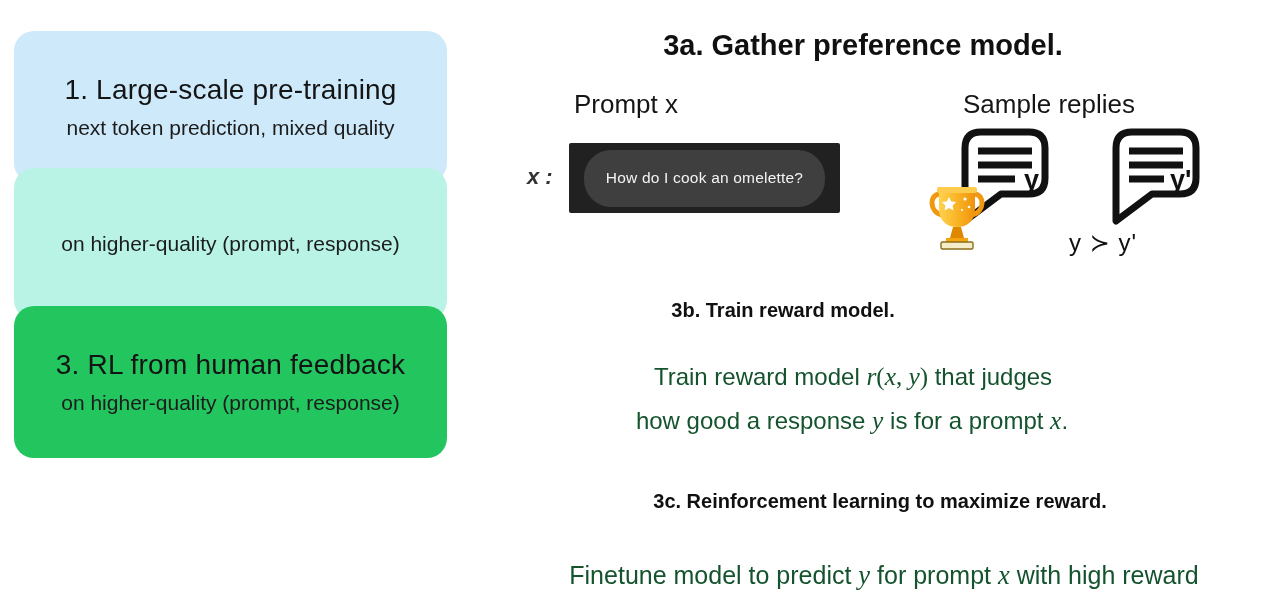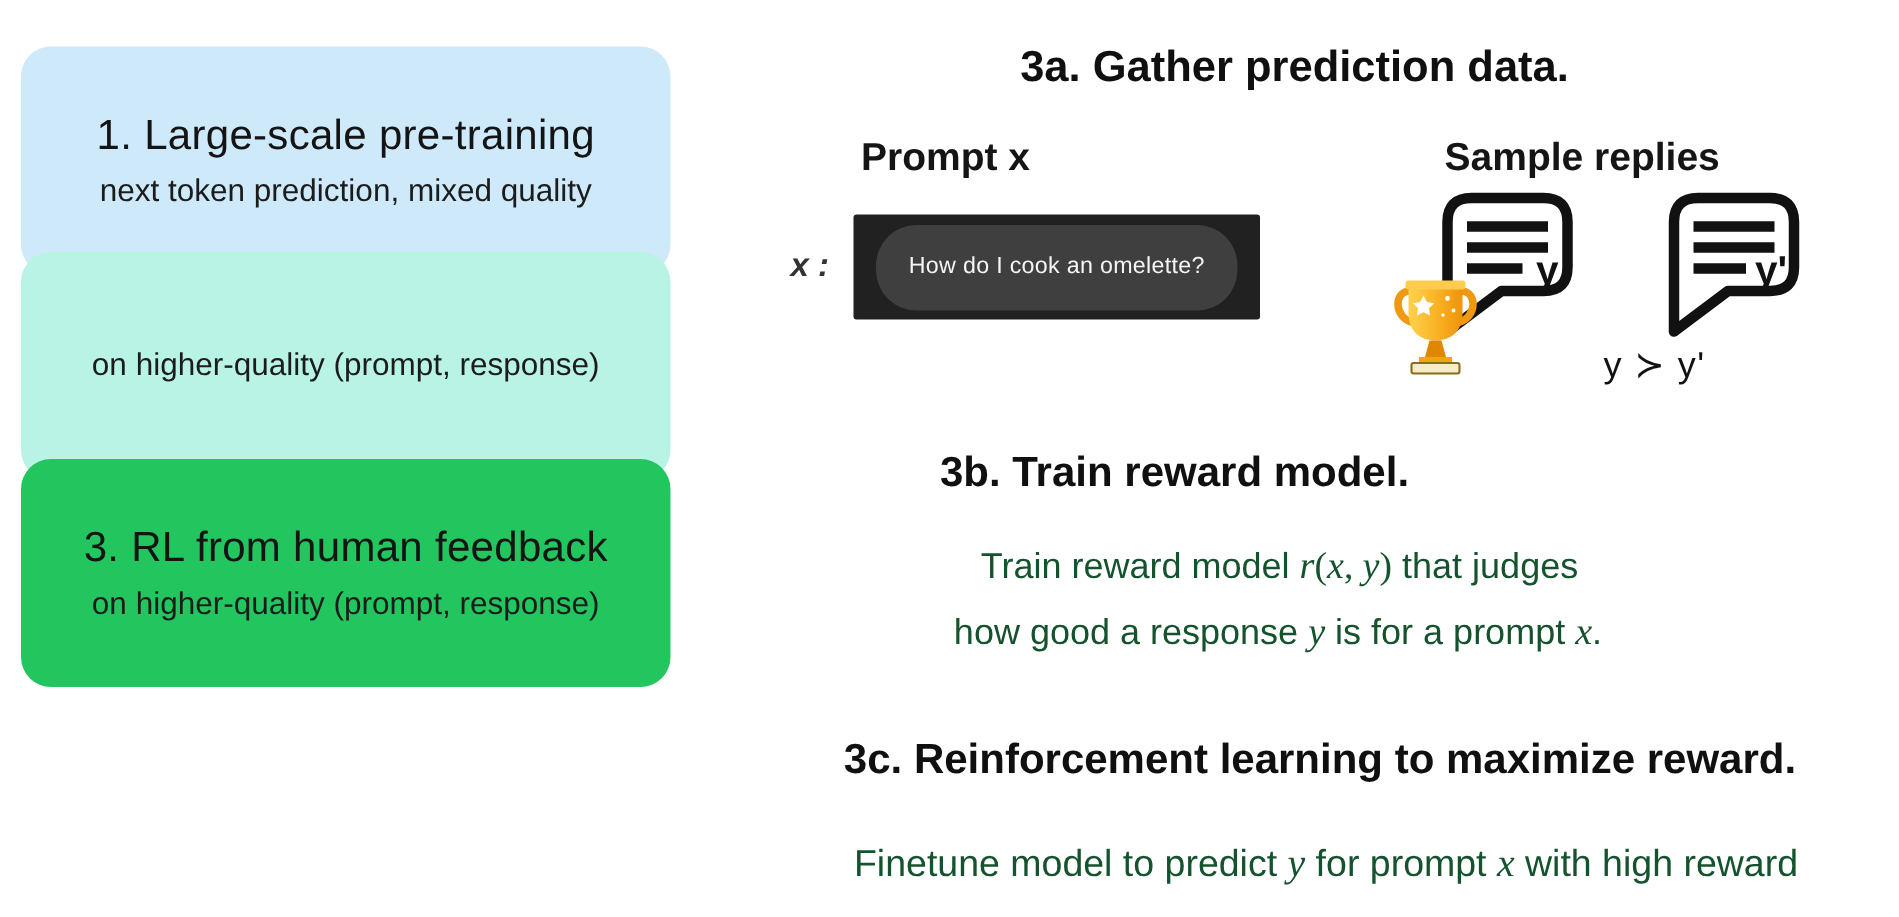--- a/index.html
+++ b/index.html
@@ -14,25 +14,25 @@
     gap:10px;text-align:center;
   }
   .card-pretraining{top:31px;background:#cde9fa;}
   .card-sft{top:168px;background:#b8f3e6;}
   .card-rlhf{top:306px;background:#22c55e;}
   .card-title{font-size:28px;font-weight:500;color:#141414;letter-spacing:.2px;}
   .card-sub{font-size:21px;font-weight:400;color:#1c1c1c;}
   
   .abs{position:absolute;white-space:nowrap;}
   .ctr{transform:translateX(-50%);}
-  .heading{font-weight:700;font-size:28px;color:#101010;}
+  .heading{font-weight:700;font-size:20px;color:#101010;}
   .h3a{left:863px;top:29px;font-size:29px;}
   .h3b{left:783px;top:299px;}
   .h3c{left:880px;top:490px;}
-  .col-label{font-size:26px;color:#151515;font-weight:bold;}
+  .col-label{font-size:26px;color:#151515;}
   .prompt-label{left:574px;top:89px;}
   .replies-label{left:963px;top:89px;}
   .x-label{left:527px;top:164px;font-size:22px;font-weight:700;font-style:italic;color:#333;}
   
   .chat-shot{
     position:absolute;left:569px;top:143px;width:271px;height:70px;
     background:#212121;border-radius:2px;display:flex;align-items:center;justify-content:center;
   }
   .chat-pill{
     background:#3f3f3f;border-radius:27px;height:53px;padding:2px 22px;
@@ -64,21 +64,21 @@
     <div class="card-sub">next token prediction, mixed quality</div>
   </div>
   <div class="card card-sft">
     <div class="card-sub">on higher-quality (prompt, response)</div>
   </div>
   <div class="card card-rlhf">
     <div class="card-title">3. RL from human feedback</div>
     <div class="card-sub">on higher-quality (prompt, response)</div>
   </div>
 
-  <div class="abs ctr heading h3a">3a. Gather prediction data.</div>
+  <div class="abs ctr heading h3a">3a. Gather preference model.</div>
   <div class="abs col-label prompt-label">Prompt x</div>
   <div class="abs col-label replies-label">Sample replies</div>
   <div class="abs x-label">x :</div>
 
   <div class="chat-shot">
     <div class="chat-pill">
       <span>How do I cook an omelette?</span>
     </div>
   </div>
 

